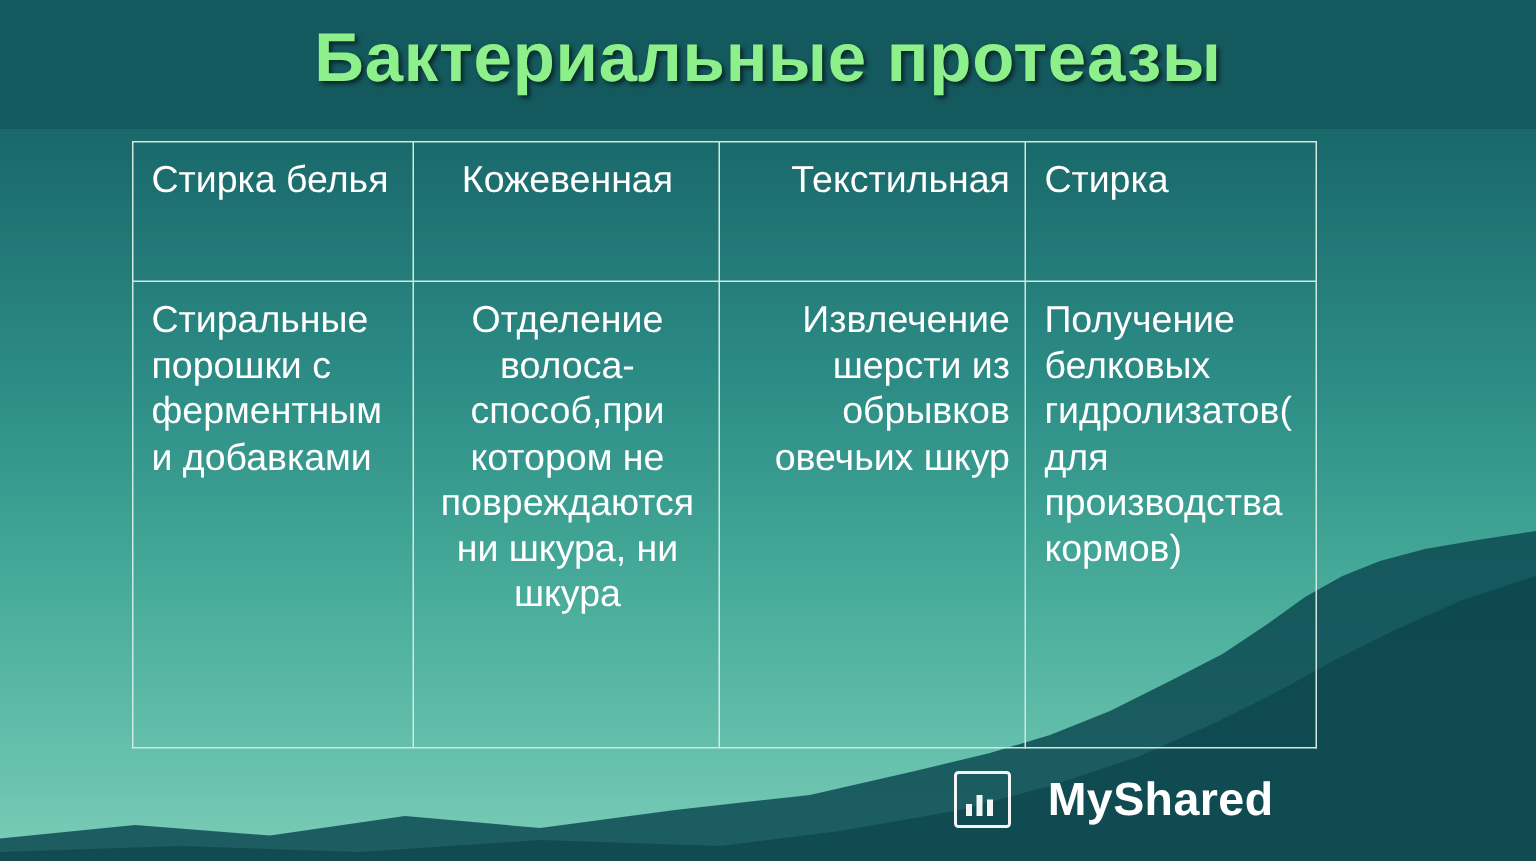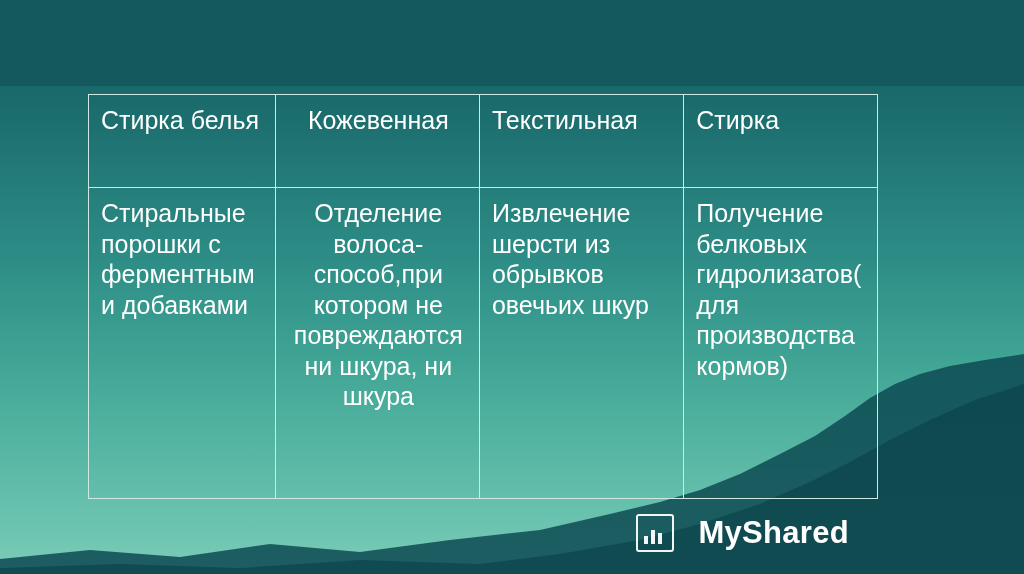--- a/index.html
+++ b/index.html
@@ -71,21 +71,21 @@
   table.content tr.header td {
     height: 72px;
     font-size: 25px;
   }
   table.content tr.body td {
     height: 290px;
     margin-left: 43px;
   }
   .col1 { width: 23.5%; }
   .col2 { width: 26%; text-align: center; }
-  .col3 { width: 26%; }
+  .col3 { width: 26%; text-align: right; }
   .col4 { width: 24.5%; }
   
   .logo {
     position: absolute;
     right: 175px;
     bottom: 22px;
     display: flex;
     align-items: center;
     gap: 24px;
   }
@@ -121,20 +121,21 @@
 
 <div class="slide">
 
   <div class="top-band"></div>
 
   <svg class="mountains" viewBox="0 0 1024 220" preserveAspectRatio="none">
     <path d="M0,220 L0,205 L90,196 L180,203 L270,190 L360,198 L450,186 L540,176 L610,160 L660,148 L700,136 L740,120 L780,100 L815,82 L845,62 L870,44 L895,30 L920,20 L950,12 L985,6 L1024,0 L1024,220 Z" fill="#0d4a52" opacity="0.85"></path>
     <path d="M0,220 L0,214 L120,210 L240,214 L360,206 L480,210 L560,200 L640,186 L700,170 L760,150 L810,128 L850,108 L890,86 L930,66 L975,46 L1024,30 L1024,220 Z" fill="#0a3f48" opacity="0.6"></path>
   </svg>
 
+  <div class="title">Бактериальные протеазы</div>
 
   <div class="table-wrap">
     <table class="content">
       <tbody>
           <tr class="header">
         <td class="col1">Стирка белья</td>
         <td class="col2">Кожевенная</td>
         <td class="col3">Текстильная</td>
         <td class="col4">Стирка</td>
       </tr>

